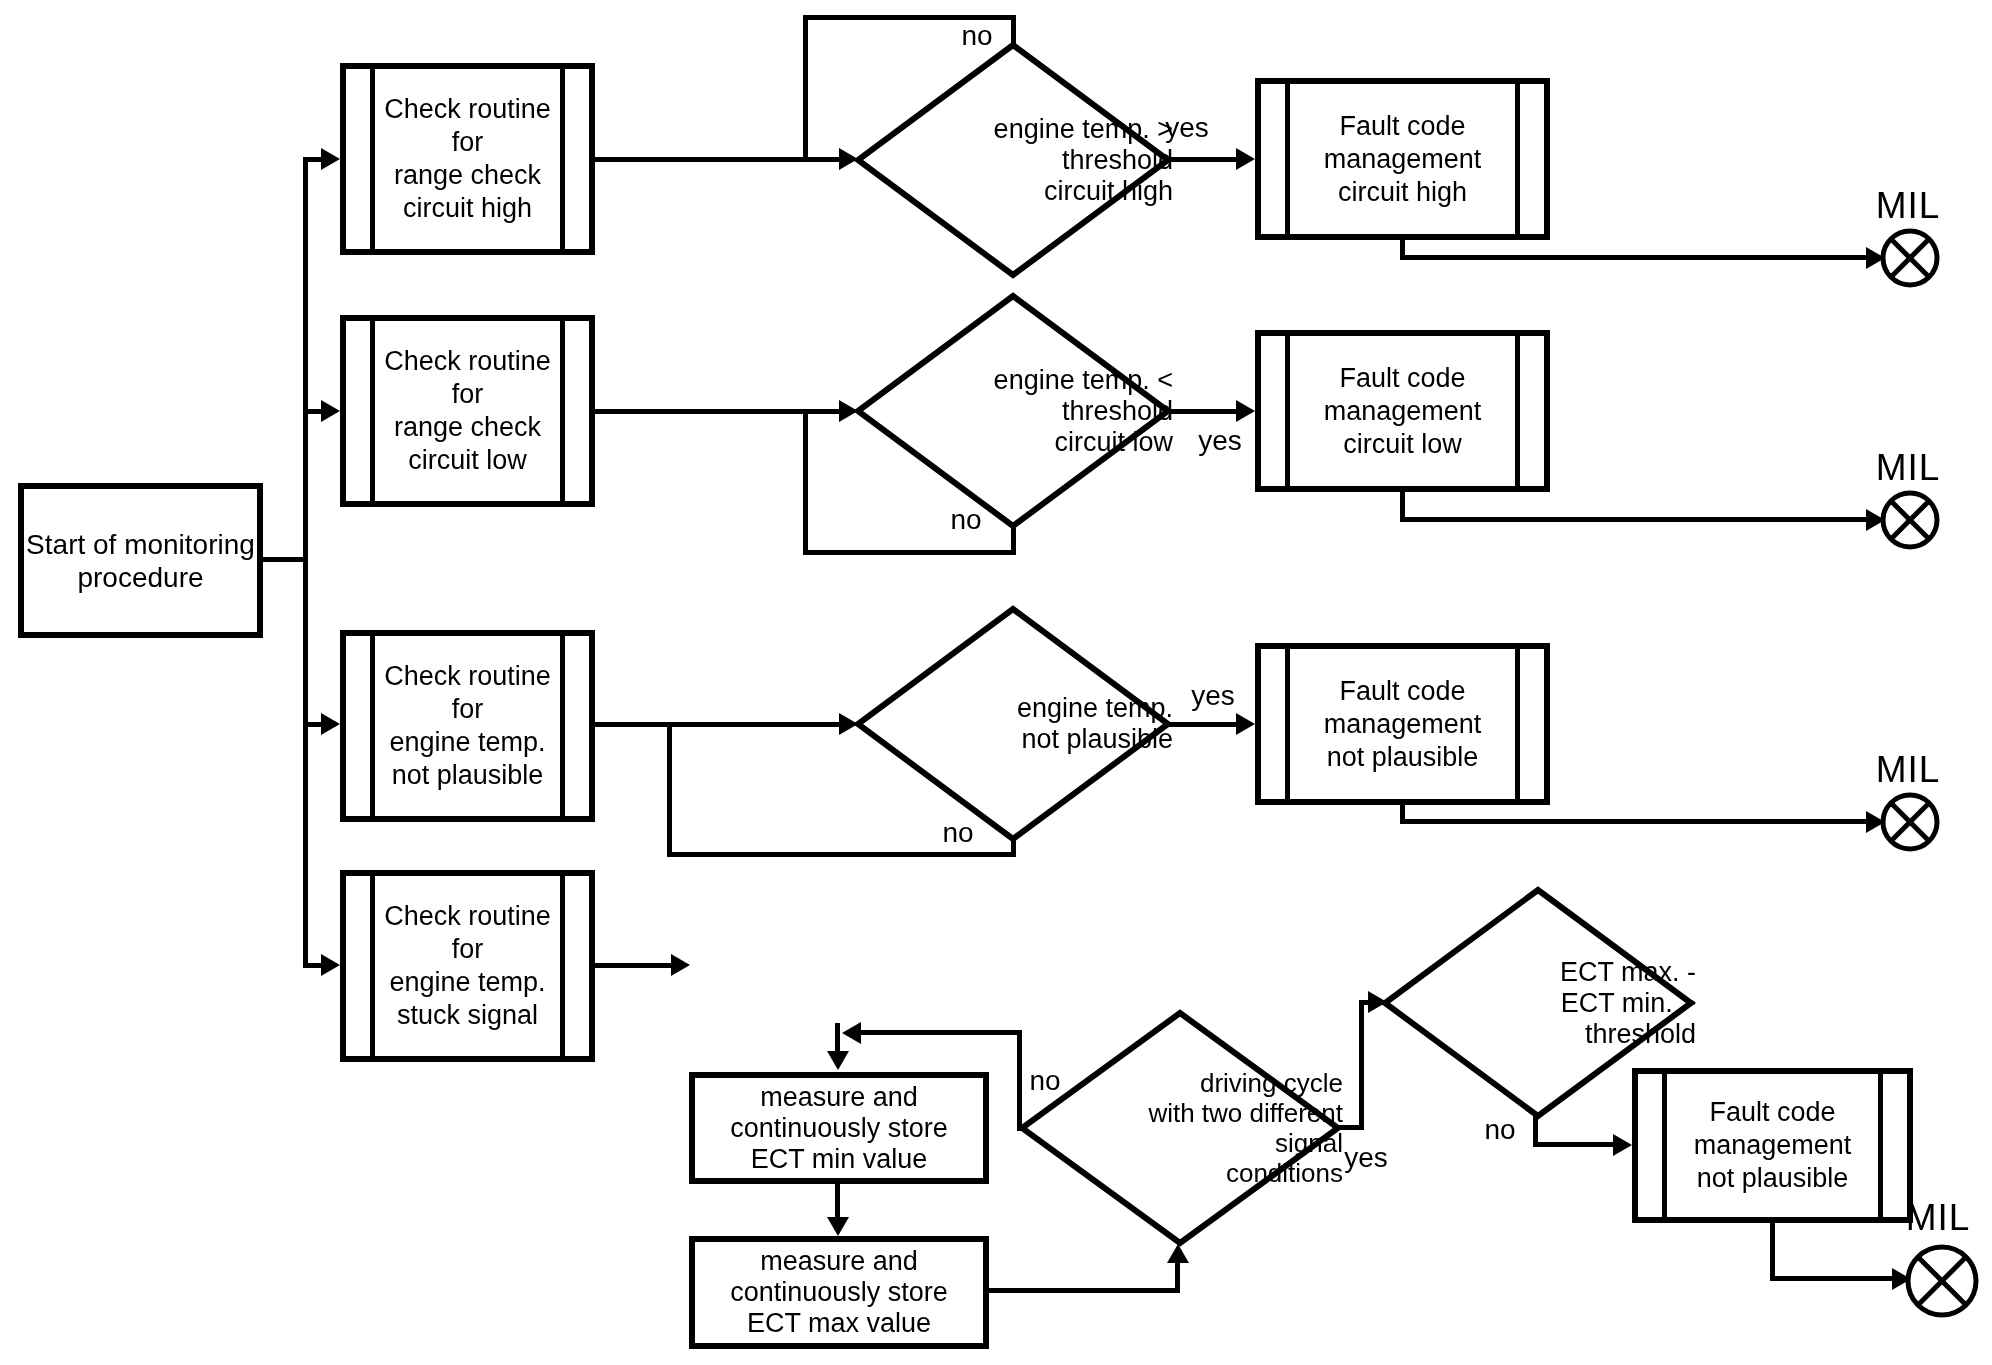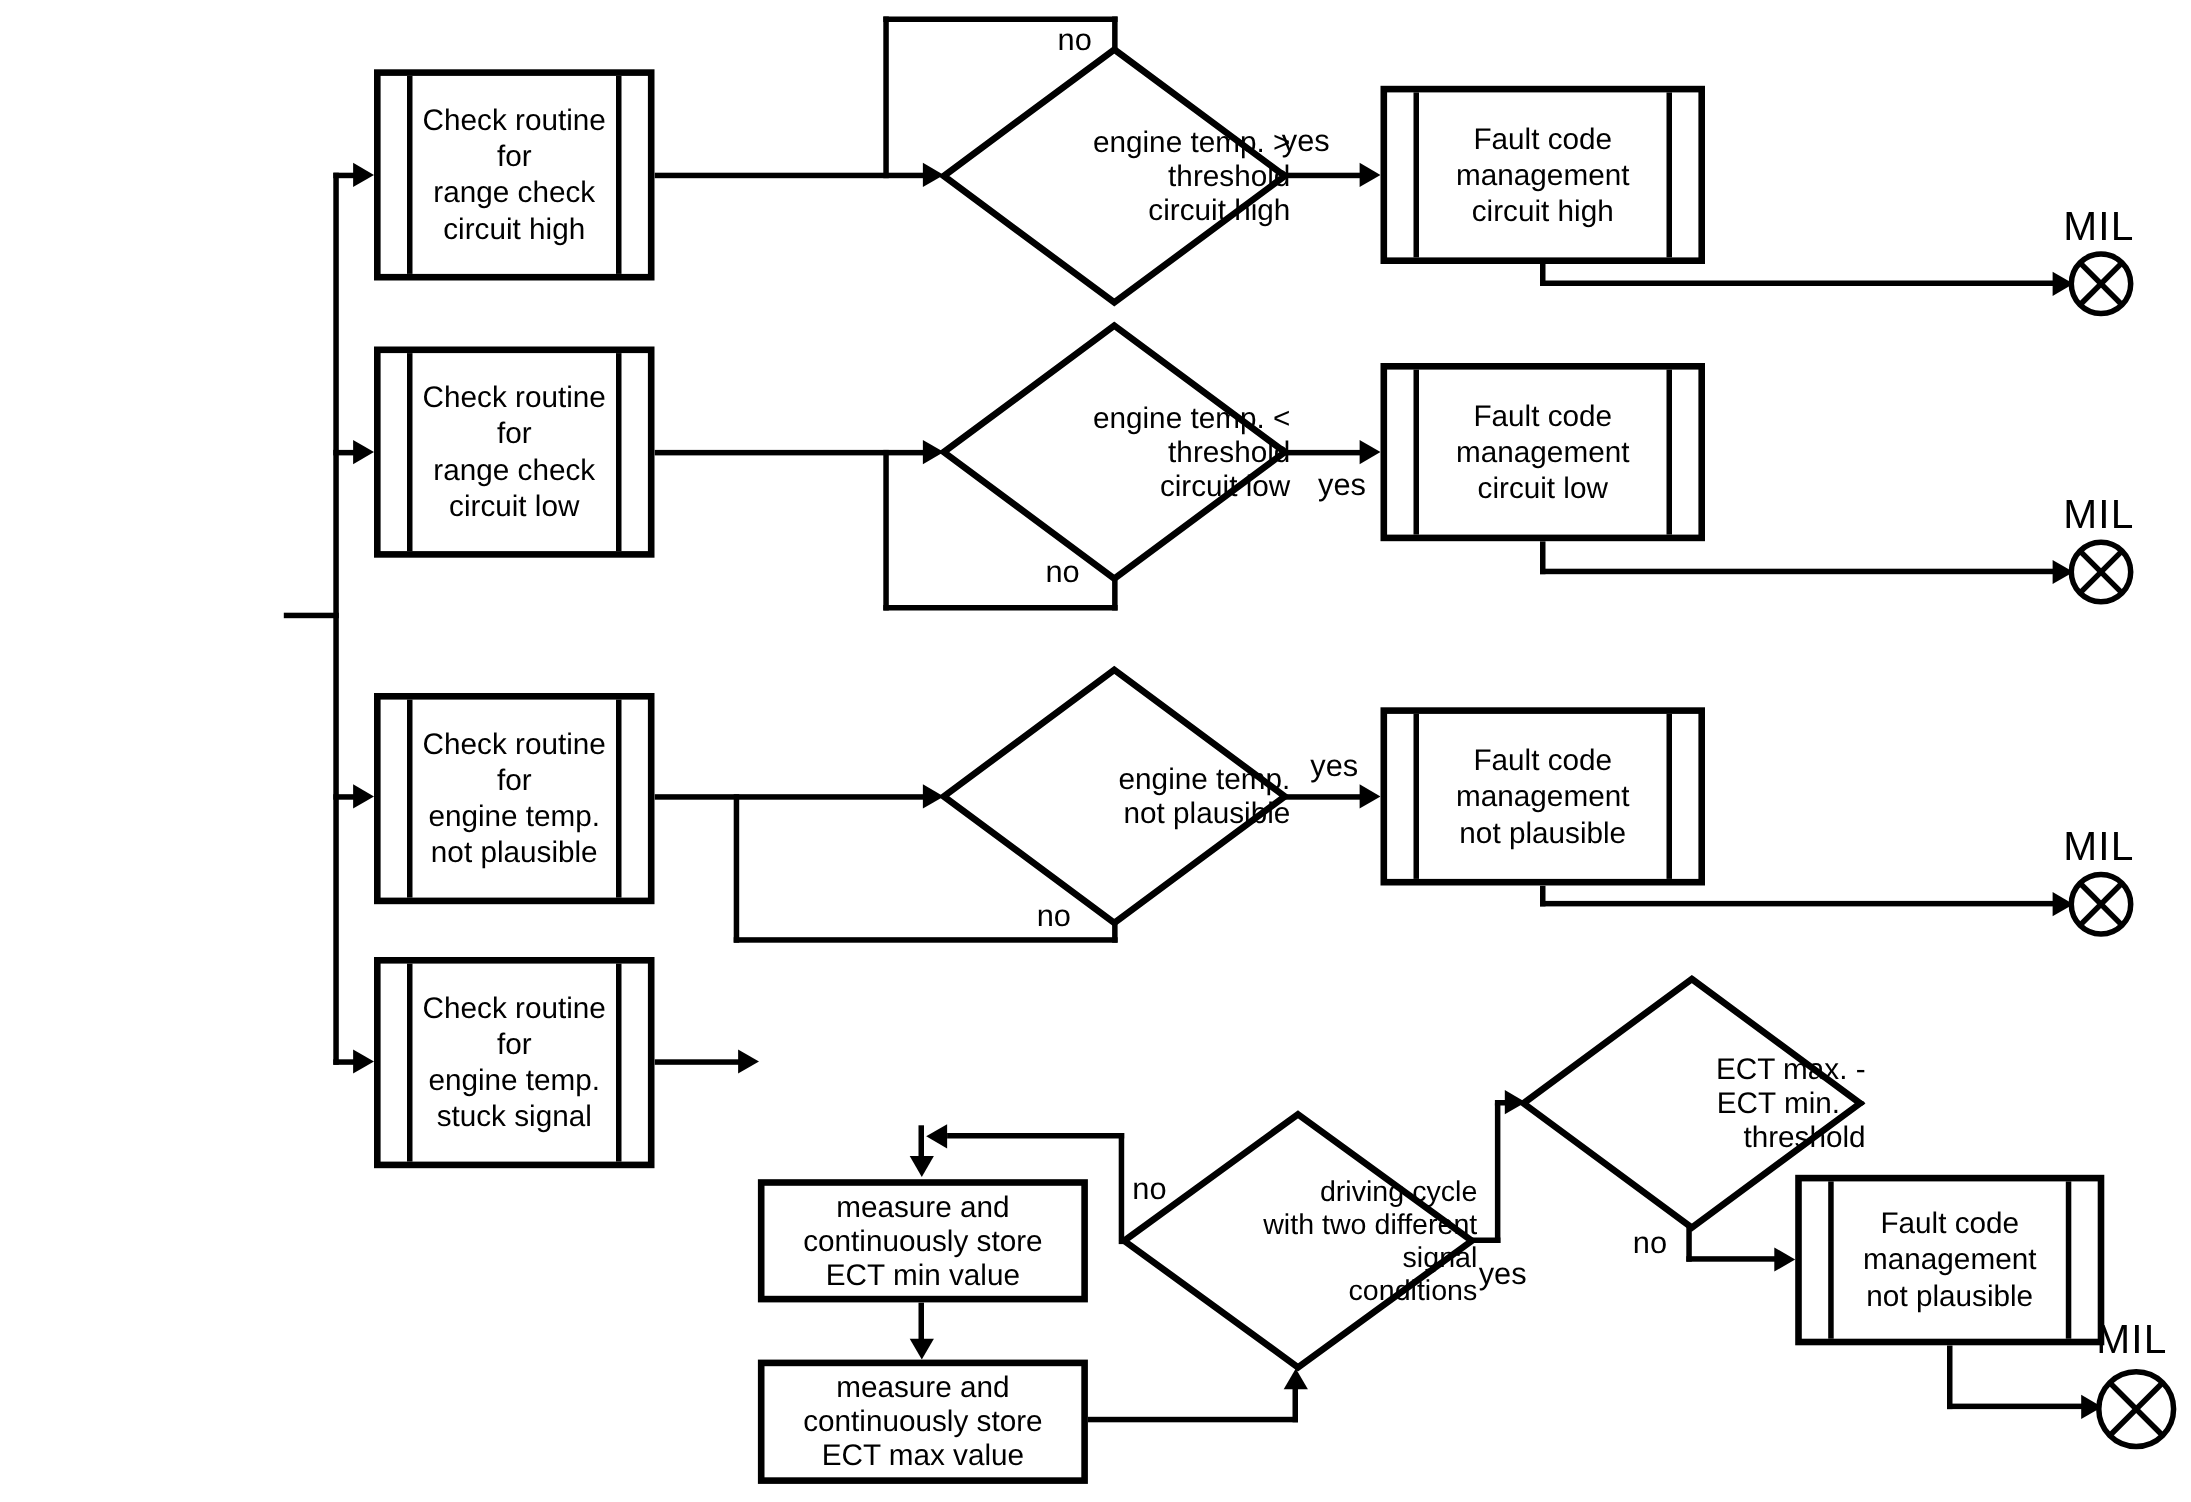--- a/index.html
+++ b/index.html
@@ -89,20 +89,24 @@
   <div class="ar r" style="left:1866px;top:811px;"></div>
   <div class="ar r" style="left:671px;top:954px;"></div>
   <div class="ar d" style="left:827px;top:1051px;"></div>
   <div class="ar l" style="left:842px;top:1022px;"></div>
   <div class="ar d" style="left:827px;top:1217px;"></div>
   <div class="ar u" style="left:1167px;top:1244px;"></div>
   <div class="ar r" style="left:1368px;top:991px;"></div>
   <div class="ar r" style="left:1613px;top:1134px;"></div>
   <div class="ar r" style="left:1892px;top:1268px;"></div>
 
+  <div class="node" style="left:18px;top:483px;width:245px;height:155px;font-size:28px;">
+    <span>Start of monitoring</span>
+    <span>procedure</span>
+  </div>
 
   <div class="node" style="left:340px;top:63px;width:255px;height:192px;">
     <div class="bar l"></div>
     <div class="bar r"></div>
     <span>Check routine</span>
     <span>for</span>
     <span>range check</span>
     <span>circuit high</span>
   </div>
 

